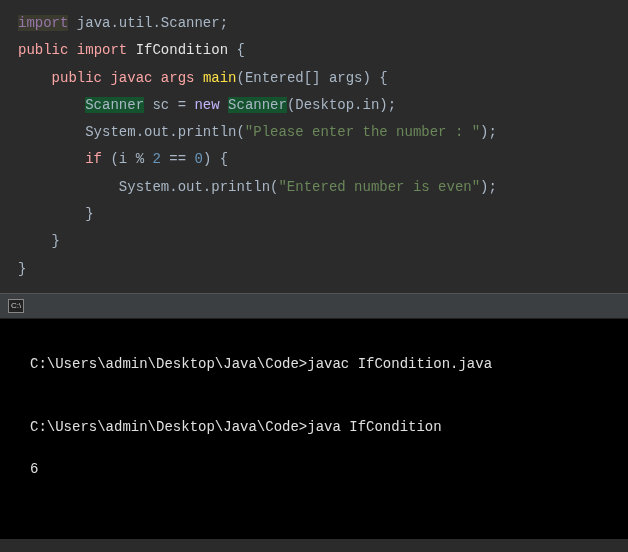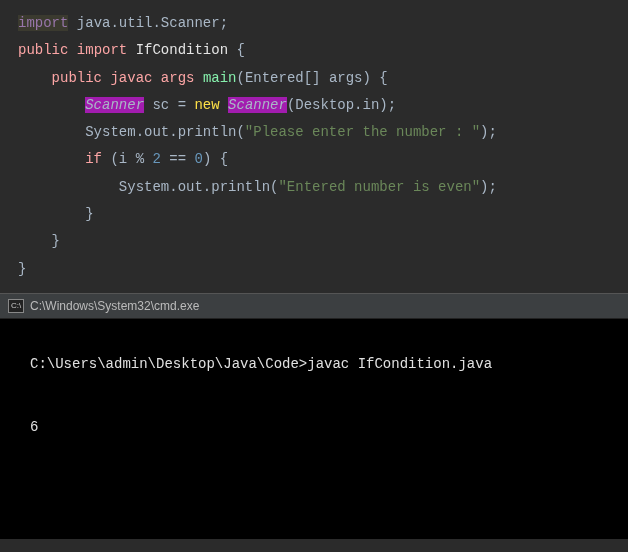--- a/index.html
+++ b/index.html
@@ -16,25 +16,25 @@
       padding: 10px 0 10px 18px;
       line-height: 1.95;
       color: #a9b7c6;
     }
     .code-line {
       white-space: pre;
     }
     .kw-import { color: #9876aa; background: #3b3a2f; }
     .kw-orange { color: #fca5a5; }
     .class-name { color: #e5e5e5; }
-    .method-def { color: #86efac; }
+    .method-def { color: #fde047; }
     .string { color: #6a8759; }
     .number { color: #6897bb; }
-    .new-kw { color: #fde047; }
-    .hl { background: #a21caf; font-style: italic; }
+    .new-kw { color: #c4b5fd; }
+    .hl { background: #14532d; }
     .punct { color: #a9b7c6; }
     
     .terminal-bar {
       background: #3c3f41;
       border-top: 1px solid #555;
       border-bottom: 1px solid #222;
       padding: 5px 8px;
       display: flex;
       align-items: center;
       gap: 6px;
@@ -76,23 +76,23 @@
   <div class="code-line">        <span>System.out.println</span><span class="punct">(</span><span class="string">"Please enter the number : "</span><span class="punct">);</span></div>
   <div class="code-line">        <span class="kw-orange">if</span> <span class="punct">(</span><span>i</span> <span class="punct">%</span> <span class="number">2</span> <span class="punct">==</span> <span class="number">0</span><span class="punct">) {</span></div>
   <div class="code-line">            <span>System.out.println</span><span class="punct">(</span><span class="string">"Entered number is even"</span><span class="punct">);</span></div>
   <div class="code-line">        <span class="punct">}</span></div>
   <div class="code-line">    <span class="punct">}</span></div>
   <div class="code-line"><span class="punct">}</span></div>
 </div>
 
 <div class="terminal-bar">
   <span class="terminal-icon">C:\</span>
-  <span>C:\Windows\System32\cmd.exe</span>
 </div>
 
 <div class="terminal">
 <div class="term-line">C:\Users\admin\Desktop\Java\Code&gt;javac IfCondition.java</div>
 <div class="term-line"></div>
+<div class="term-line">C:\Users\admin\Desktop\Java\Code&gt;java IfCondition</div>
 <div class="term-line">6</div>
 
 <div class="term-line"></div>
 
 </div>
 
 </body></html>

